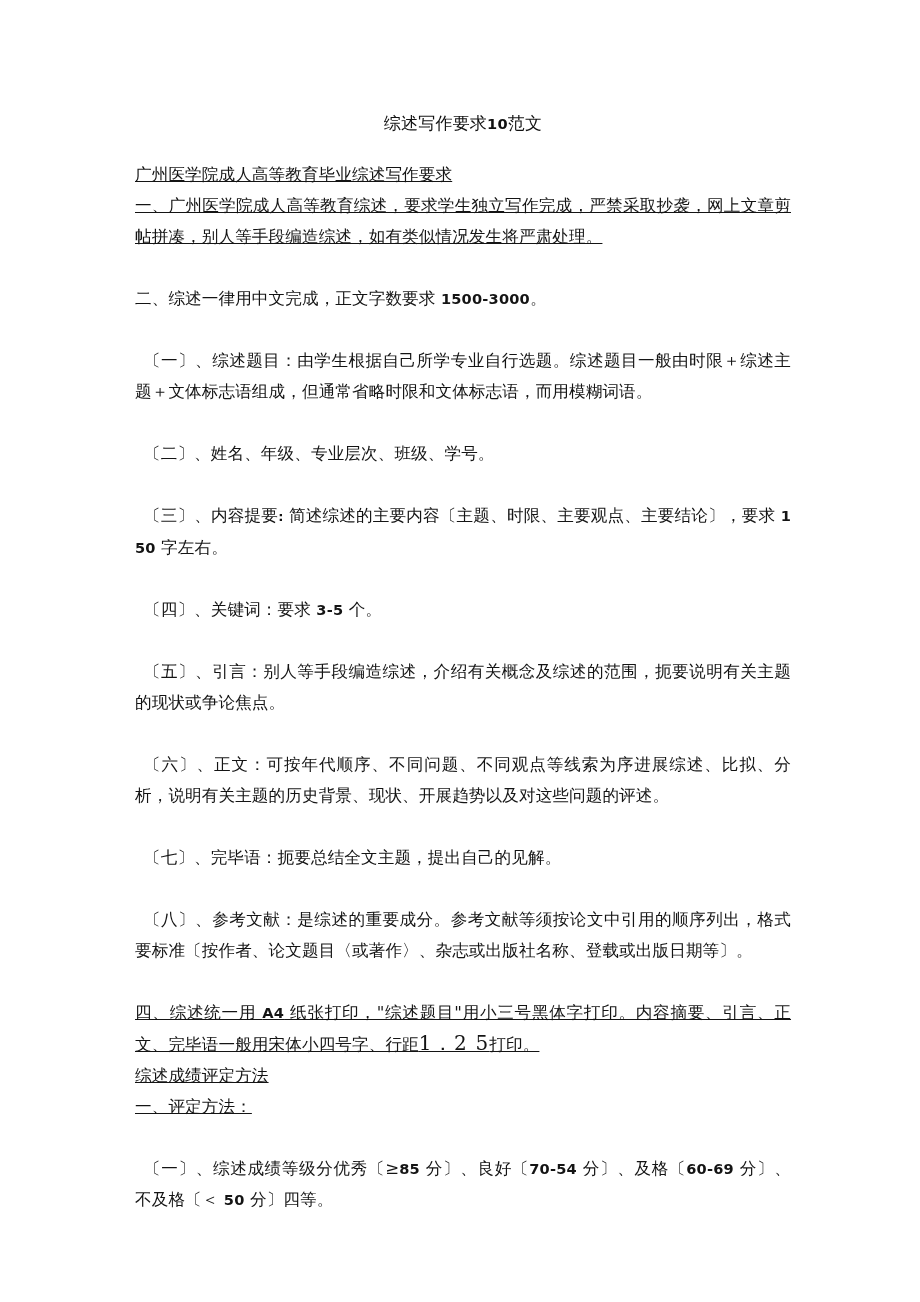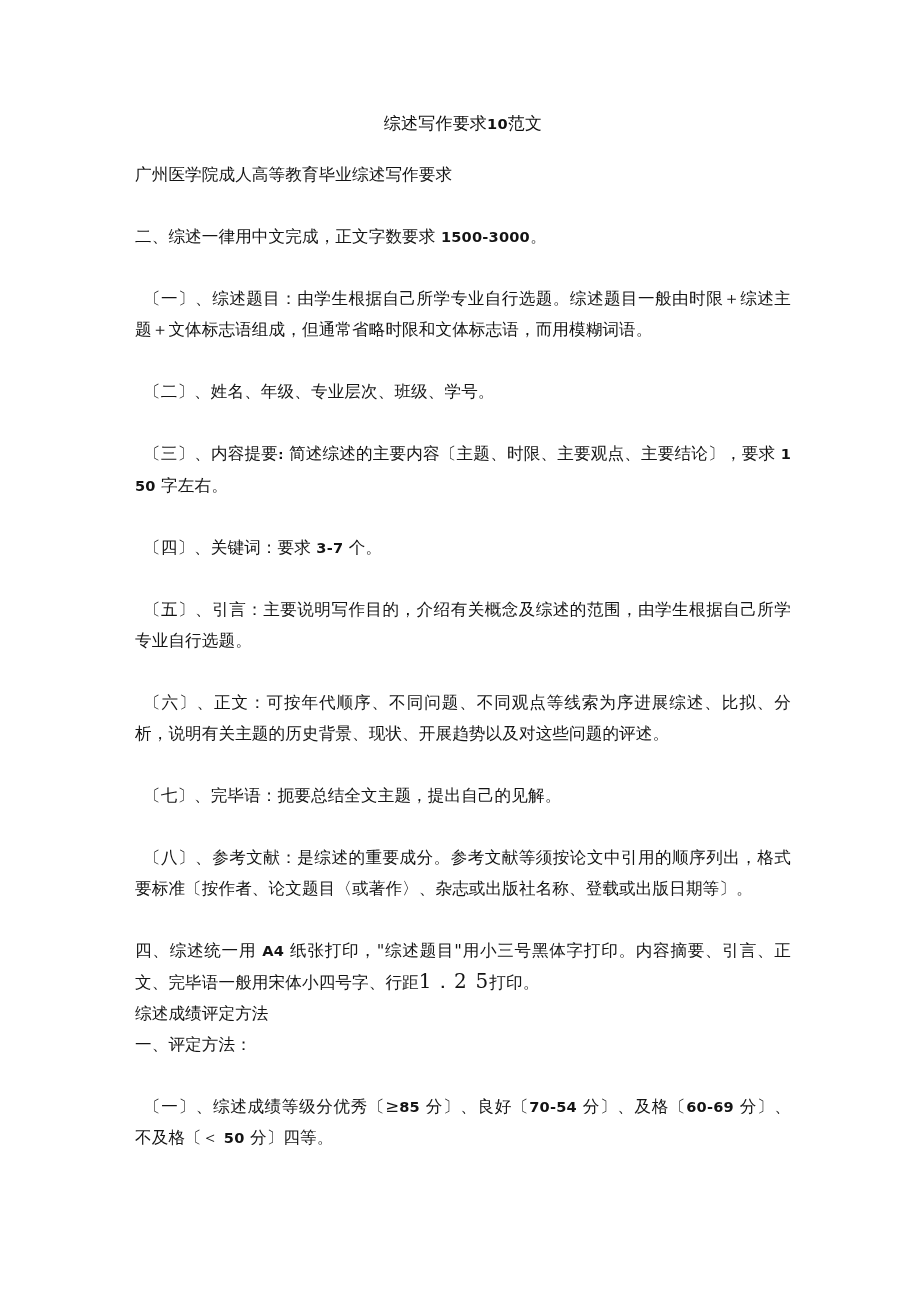--- a/index.html
+++ b/index.html
@@ -49,21 +49,21 @@
     line-height: 31px;
     text-align: justify;
     text-justify: inter-ideograph;
     margin: 0;
     color: #141414;
     letter-spacing: 0.1px;
     word-break: break-all;
   }
 
   
-  .tight { margin-bottom: 0; }
+  .tight { margin-bottom: 0; text-decoration: underline; }
 
   
   .gap-before { margin-top: 31px; }
 
   
   .indent { text-indent: 9px; }
 
   
   .num {
     font-family: "DejaVu Sans", "Liberation Sans", sans-serif;
@@ -89,33 +89,34 @@
 </head>
 <body>
 
 <div class="page">
   <div class="doc">
 
     <div class="doc-title"><span>综述写作要求</span><span class="num">10</span><span>范文</span></div>
 
     <p class="para tight">广州医学院成人高等教育毕业综述写作要求</p>
 
+    <p class="para tight">一、广州医学院成人高等教育综述，要求学生独立写作完成，严禁采取抄袭，网上文章剪帖拼凑，别人等手段编造综述，如有类似情况发生将严肃处理。</p>
 
     <p class="para gap-before"><span>二、综述一律用中文完成，正文字数要求 </span><span class="num">1500-3000</span><span>。</span></p>
 
 
     <p class="para gap-before indent">〔一〕、综述题目：由学生根据自己所学专业自行选题。综述题目一般由时限＋综述主题＋文体标志语组成，但通常省略时限和文体标志语，而用模糊词语。</p>
 
     <p class="para gap-before indent">〔二〕、姓名、年级、专业层次、班级、学号。</p>
 
     <p class="para gap-before indent"><span>〔三〕、内容提要</span><span class="bold-colon">:</span><span> 简述综述的主要内容〔主题、时限、主要观点、主要结论〕，要求 </span><span class="num">150</span><span> 字左右。</span></p>
 
-    <p class="para gap-before indent"><span>〔四〕、关键词：要求 </span><span class="num">3-7</span><span> 个。</span></p>
+    <p class="para gap-before indent"><span>〔四〕、关键词：要求 </span><span class="num">3-5</span><span> 个。</span></p>
 
-    <p class="para gap-before indent">〔五〕、引言：主要说明写作目的，介绍有关概念及综述的范围，由学生根据自己所学专业自行选题。</p>
+    <p class="para gap-before indent">〔五〕、引言：别人等手段编造综述，介绍有关概念及综述的范围，扼要说明有关主题的现状或争论焦点。</p>
 
     <p class="para gap-before indent">〔六〕、正文：可按年代顺序、不同问题、不同观点等线索为序进展综述、比拟、分析，说明有关主题的历史背景、现状、开展趋势以及对这些问题的评述。</p>
 
     <p class="para gap-before indent">〔七〕、完毕语：扼要总结全文主题，提出自己的见解。</p>
 
     <p class="para gap-before indent">〔八〕、参考文献：是综述的重要成分。参考文献等须按论文中引用的顺序列出，格式要标准〔按作者、论文题目〈或著作〉、杂志或出版社名称、登载或出版日期等〕。</p>
 
     <p class="para gap-before tight"><span>四、综述统一用 </span><span class="num">A4</span><span> 纸张打印，"综述题目"用小三号黑体字打印。内容摘要、引言、正文、完毕语一般用宋体小四号字、行距</span><span class="num-serif">1．2 5</span><span>打印。</span></p>
 
     <p class="para tight">综述成绩评定方法</p>

